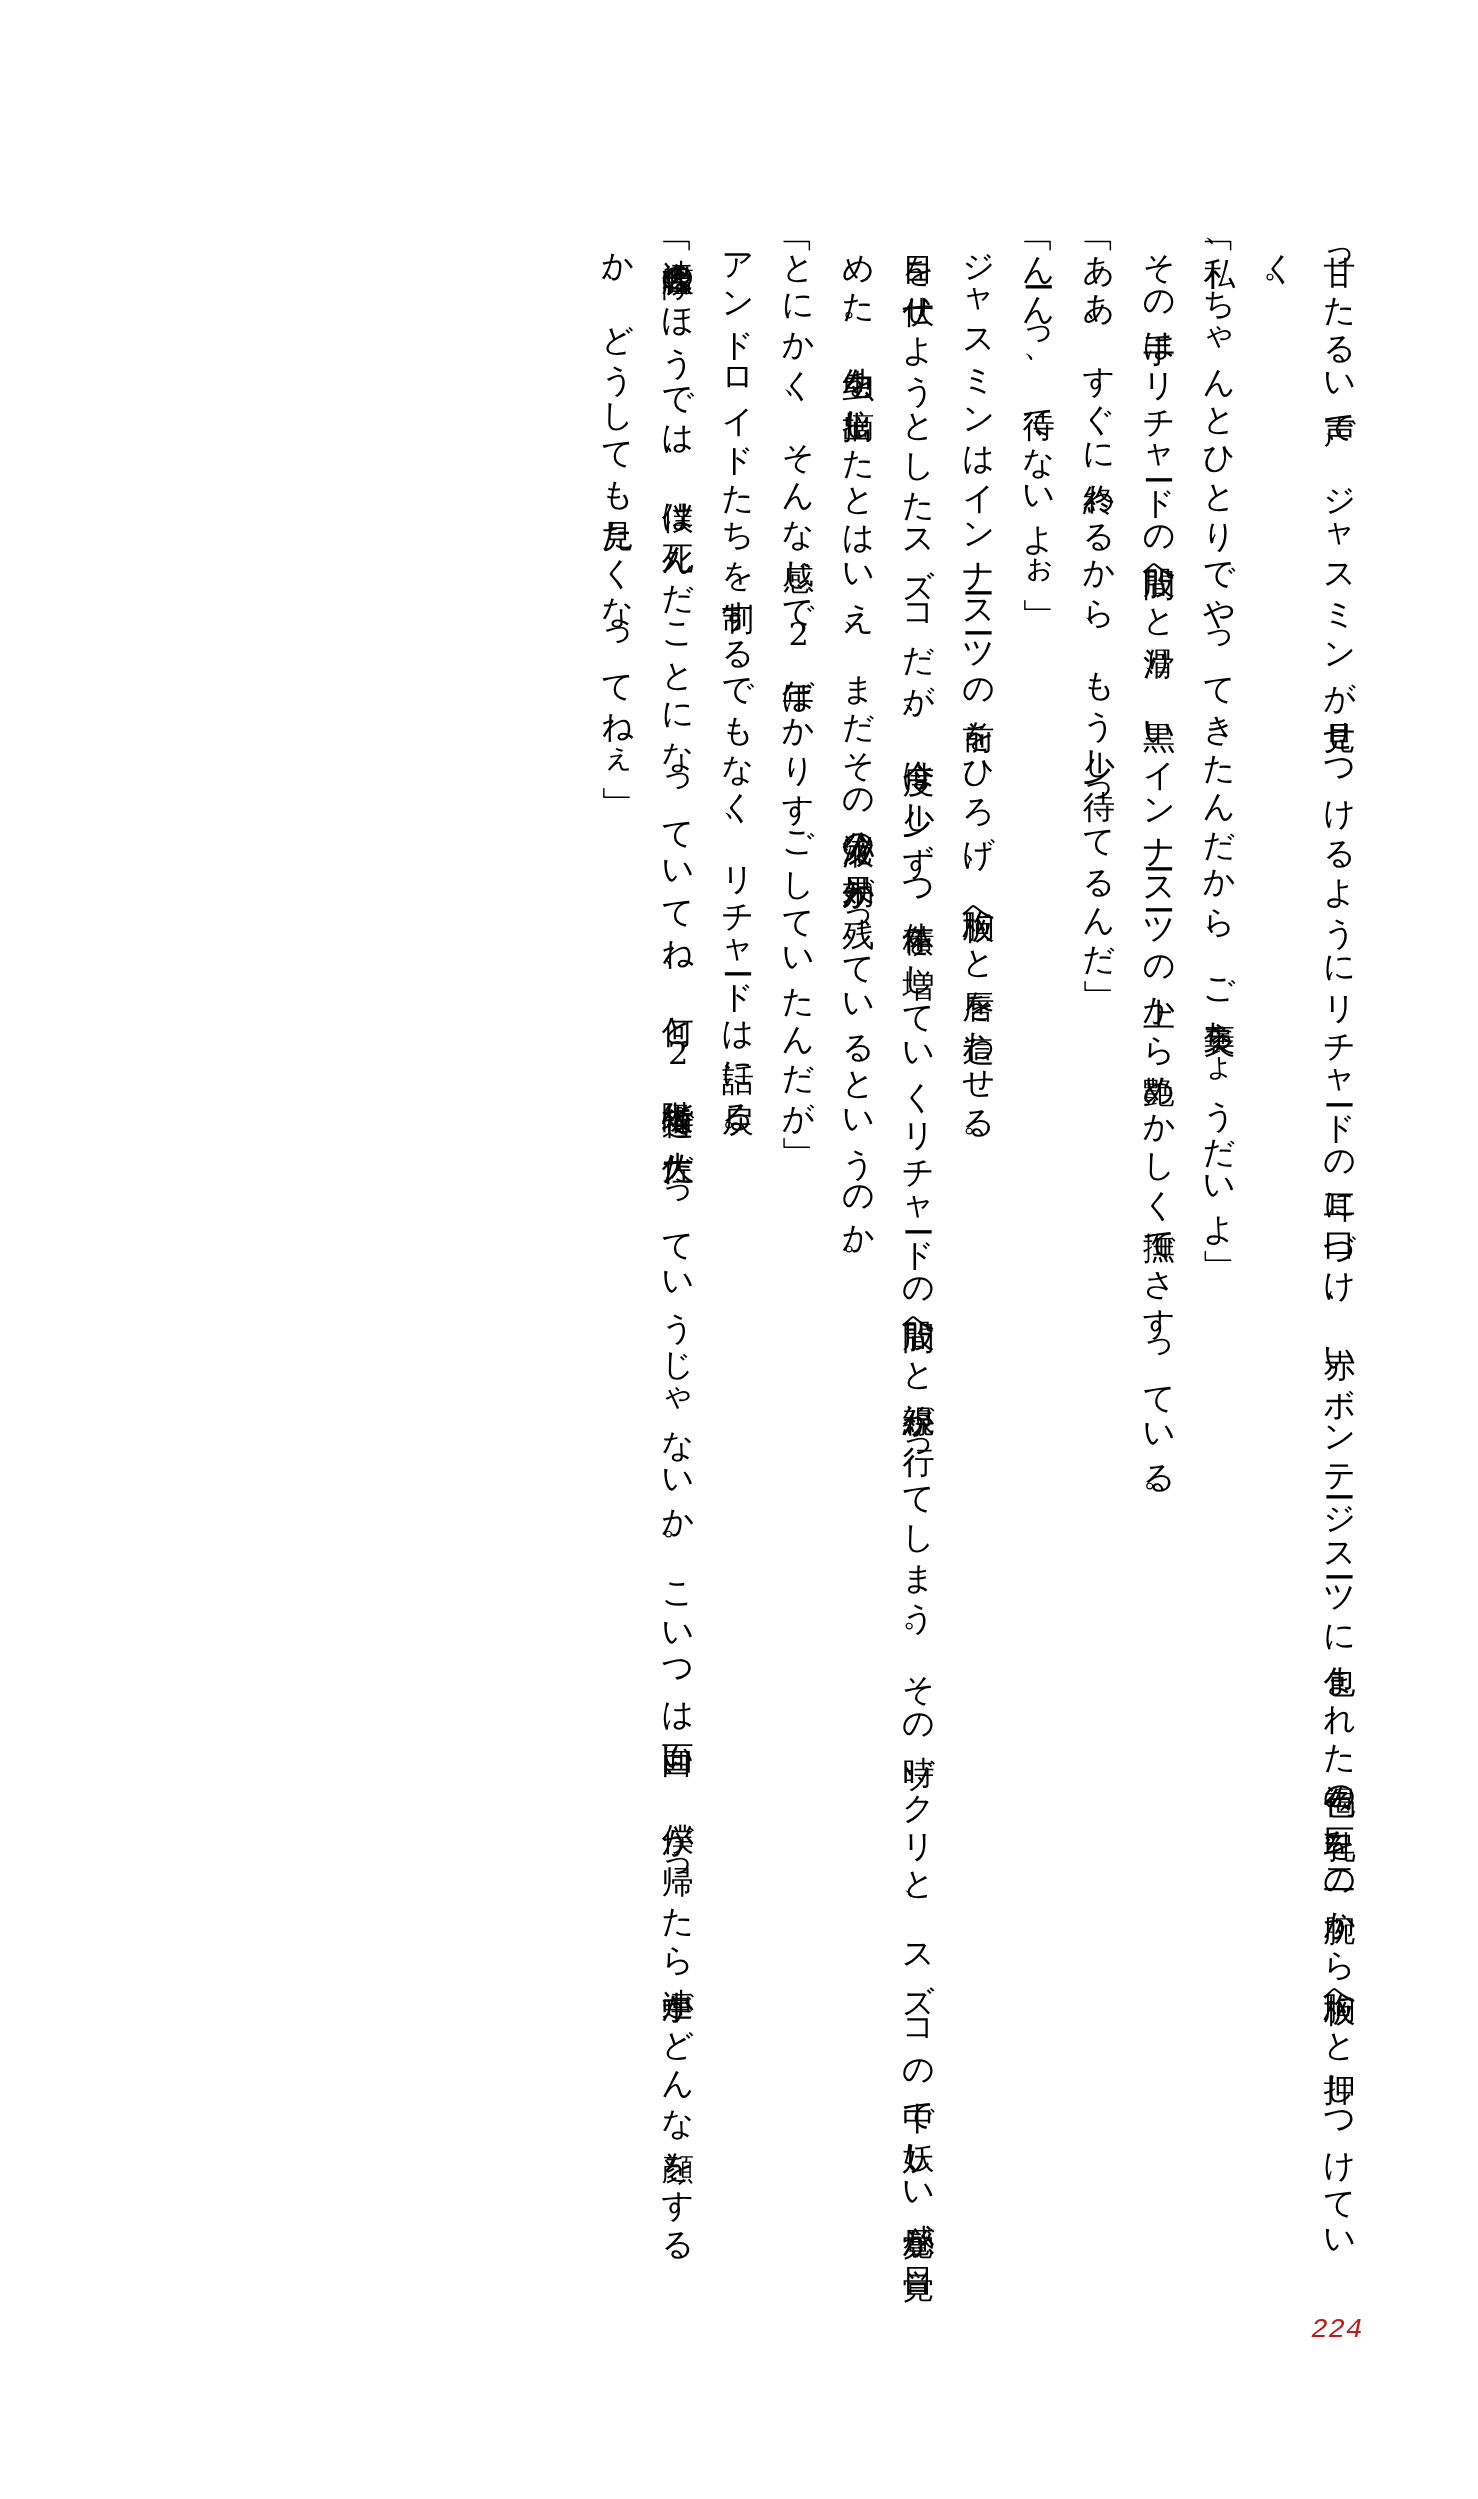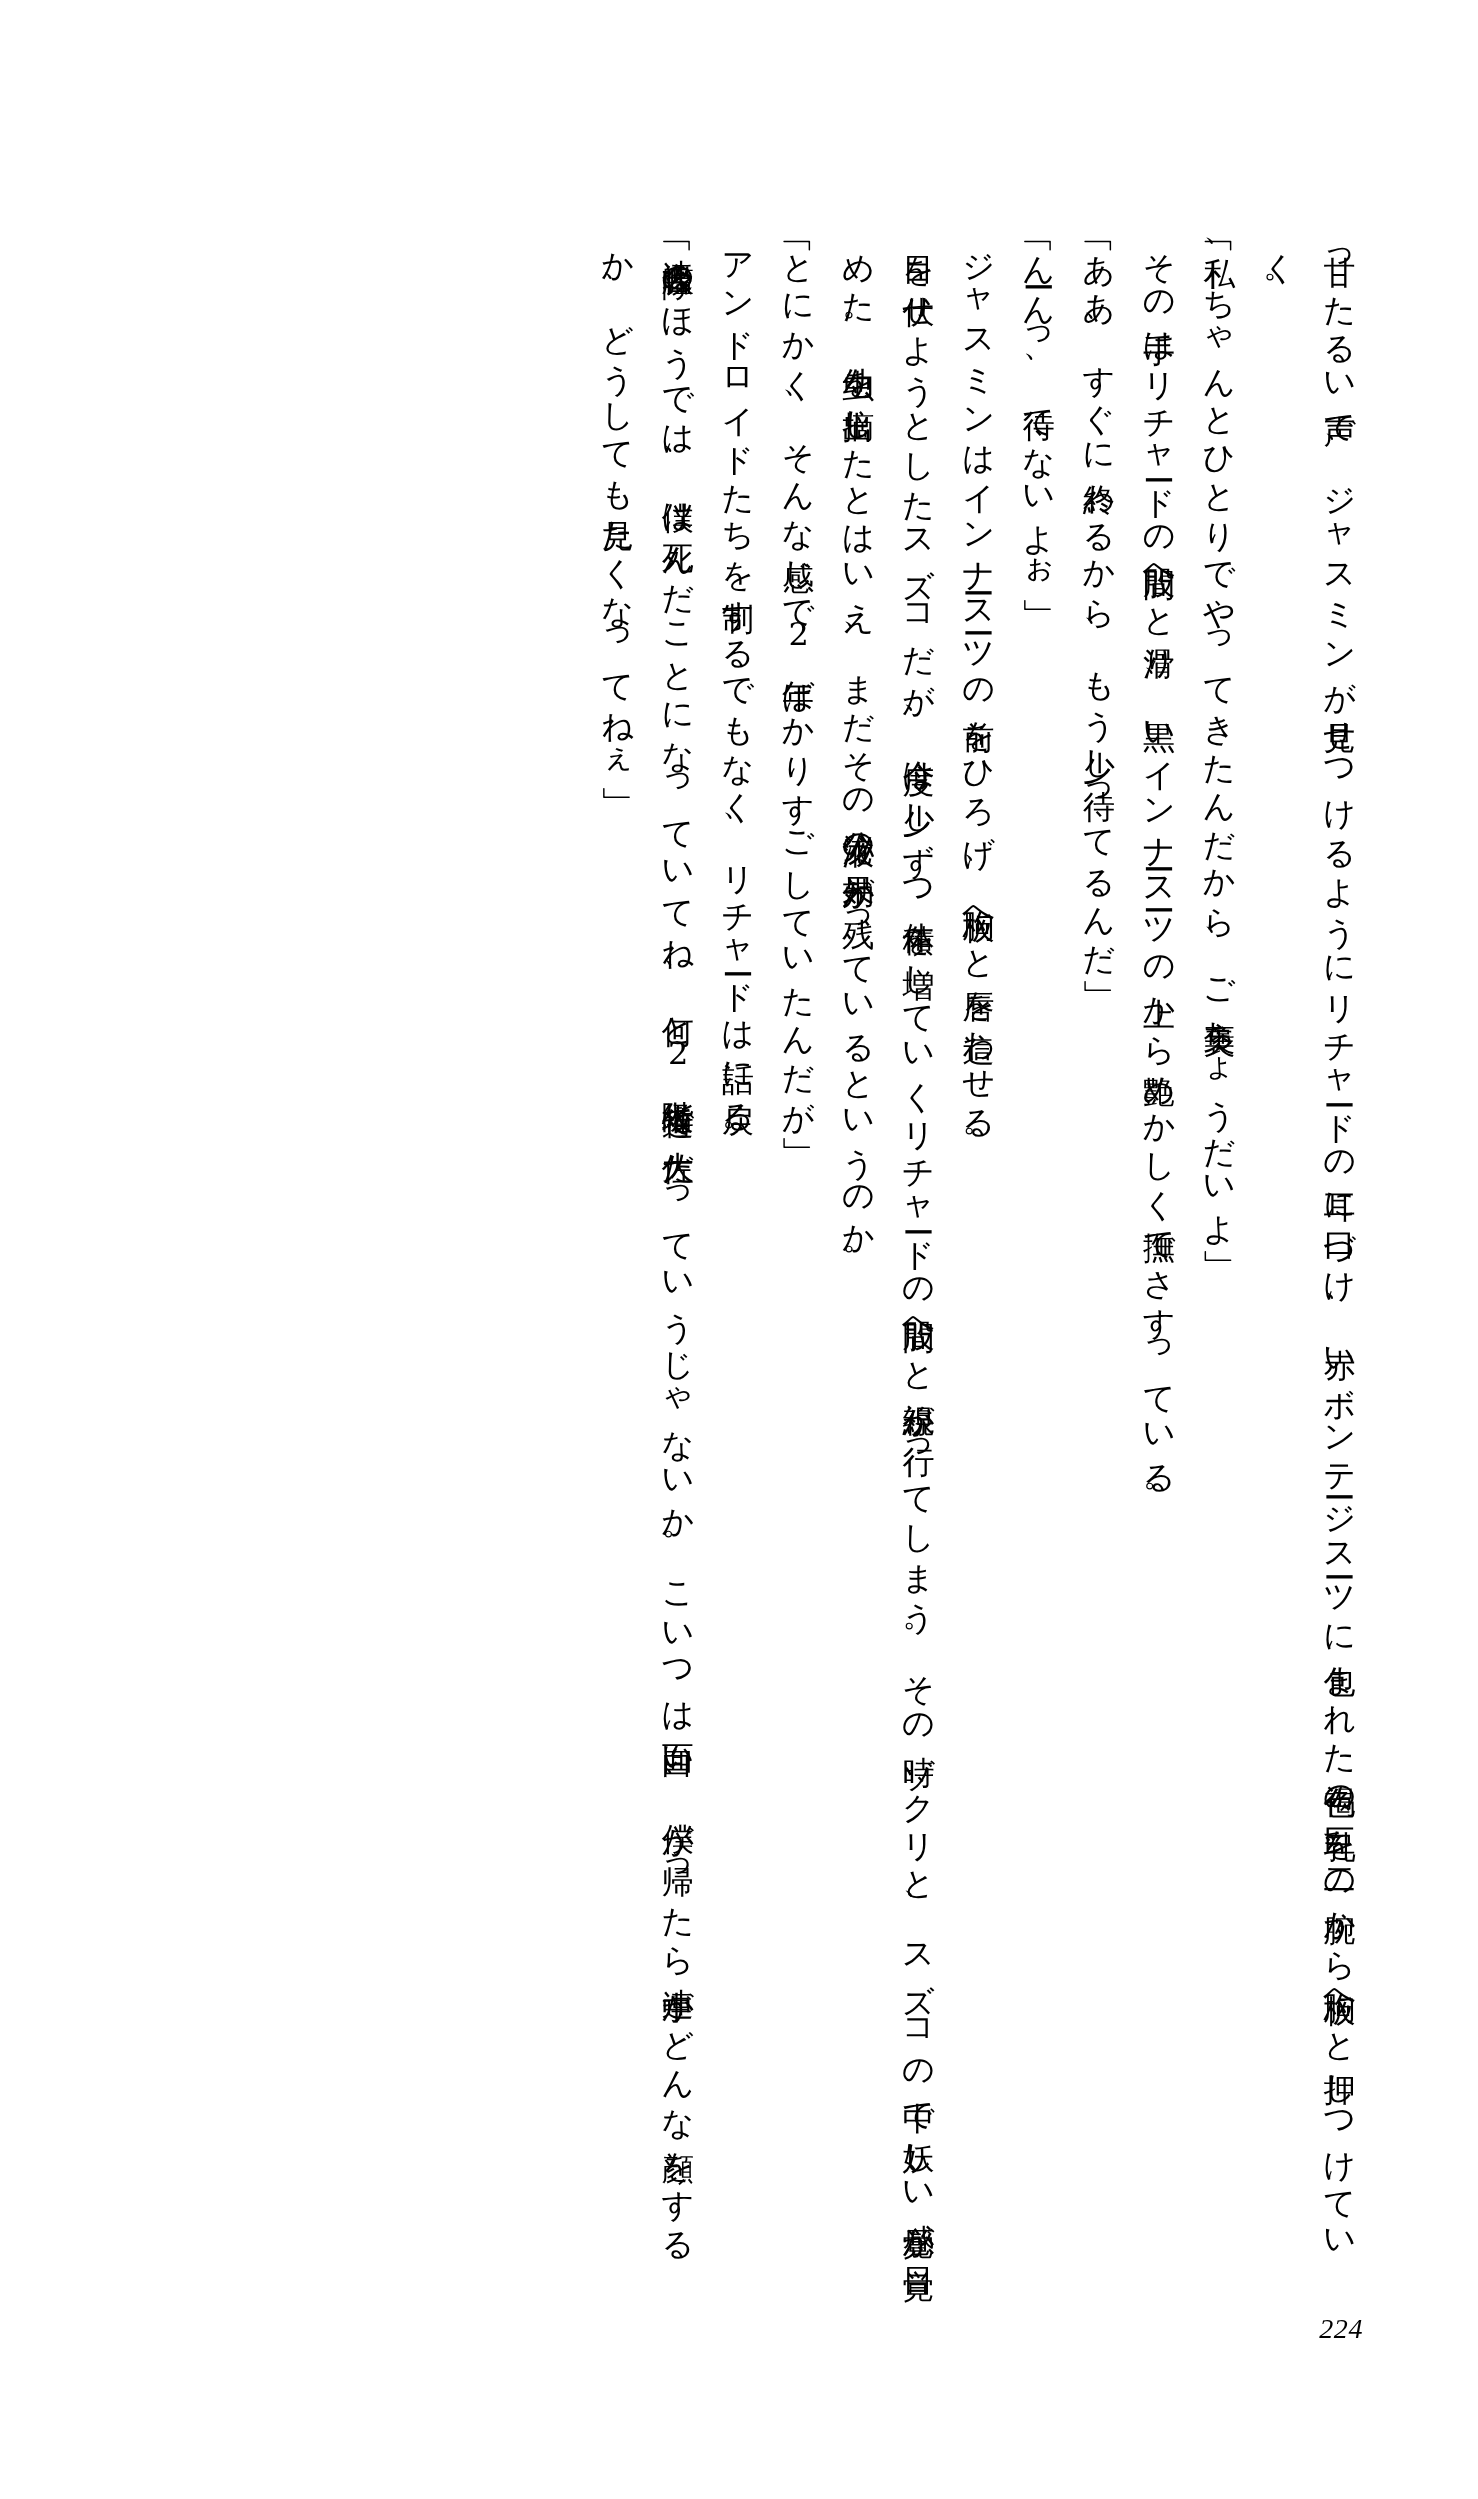--- a/index.html
+++ b/index.html
@@ -40,24 +40,24 @@
   }
 
   .para-indent {
     text-indent: 1em;
   }
 
   .page-number {
     position: absolute;
     bottom: 155px;
     right: 116px;
-    font-family: Liberation Serif, serif;
+    font-family: Liberation Mono, monospace;
     font-size: 28px;
     font-style: italic;
-    color: #000000;
+    color: #b91c1c;
     letter-spacing: 0.02em;
   }
 </style>
 </head>
 <body>
 
 <div class="page">
 
   <div class="text-body">
     <p class="para-indent">甘ったるい声で、ジャスミンが見せつけるようにリチャードの耳に口づけ、赤いボンテージスーツに包まれた褐色の巨乳を二の腕から胸板へと押しつけていく。</p>

